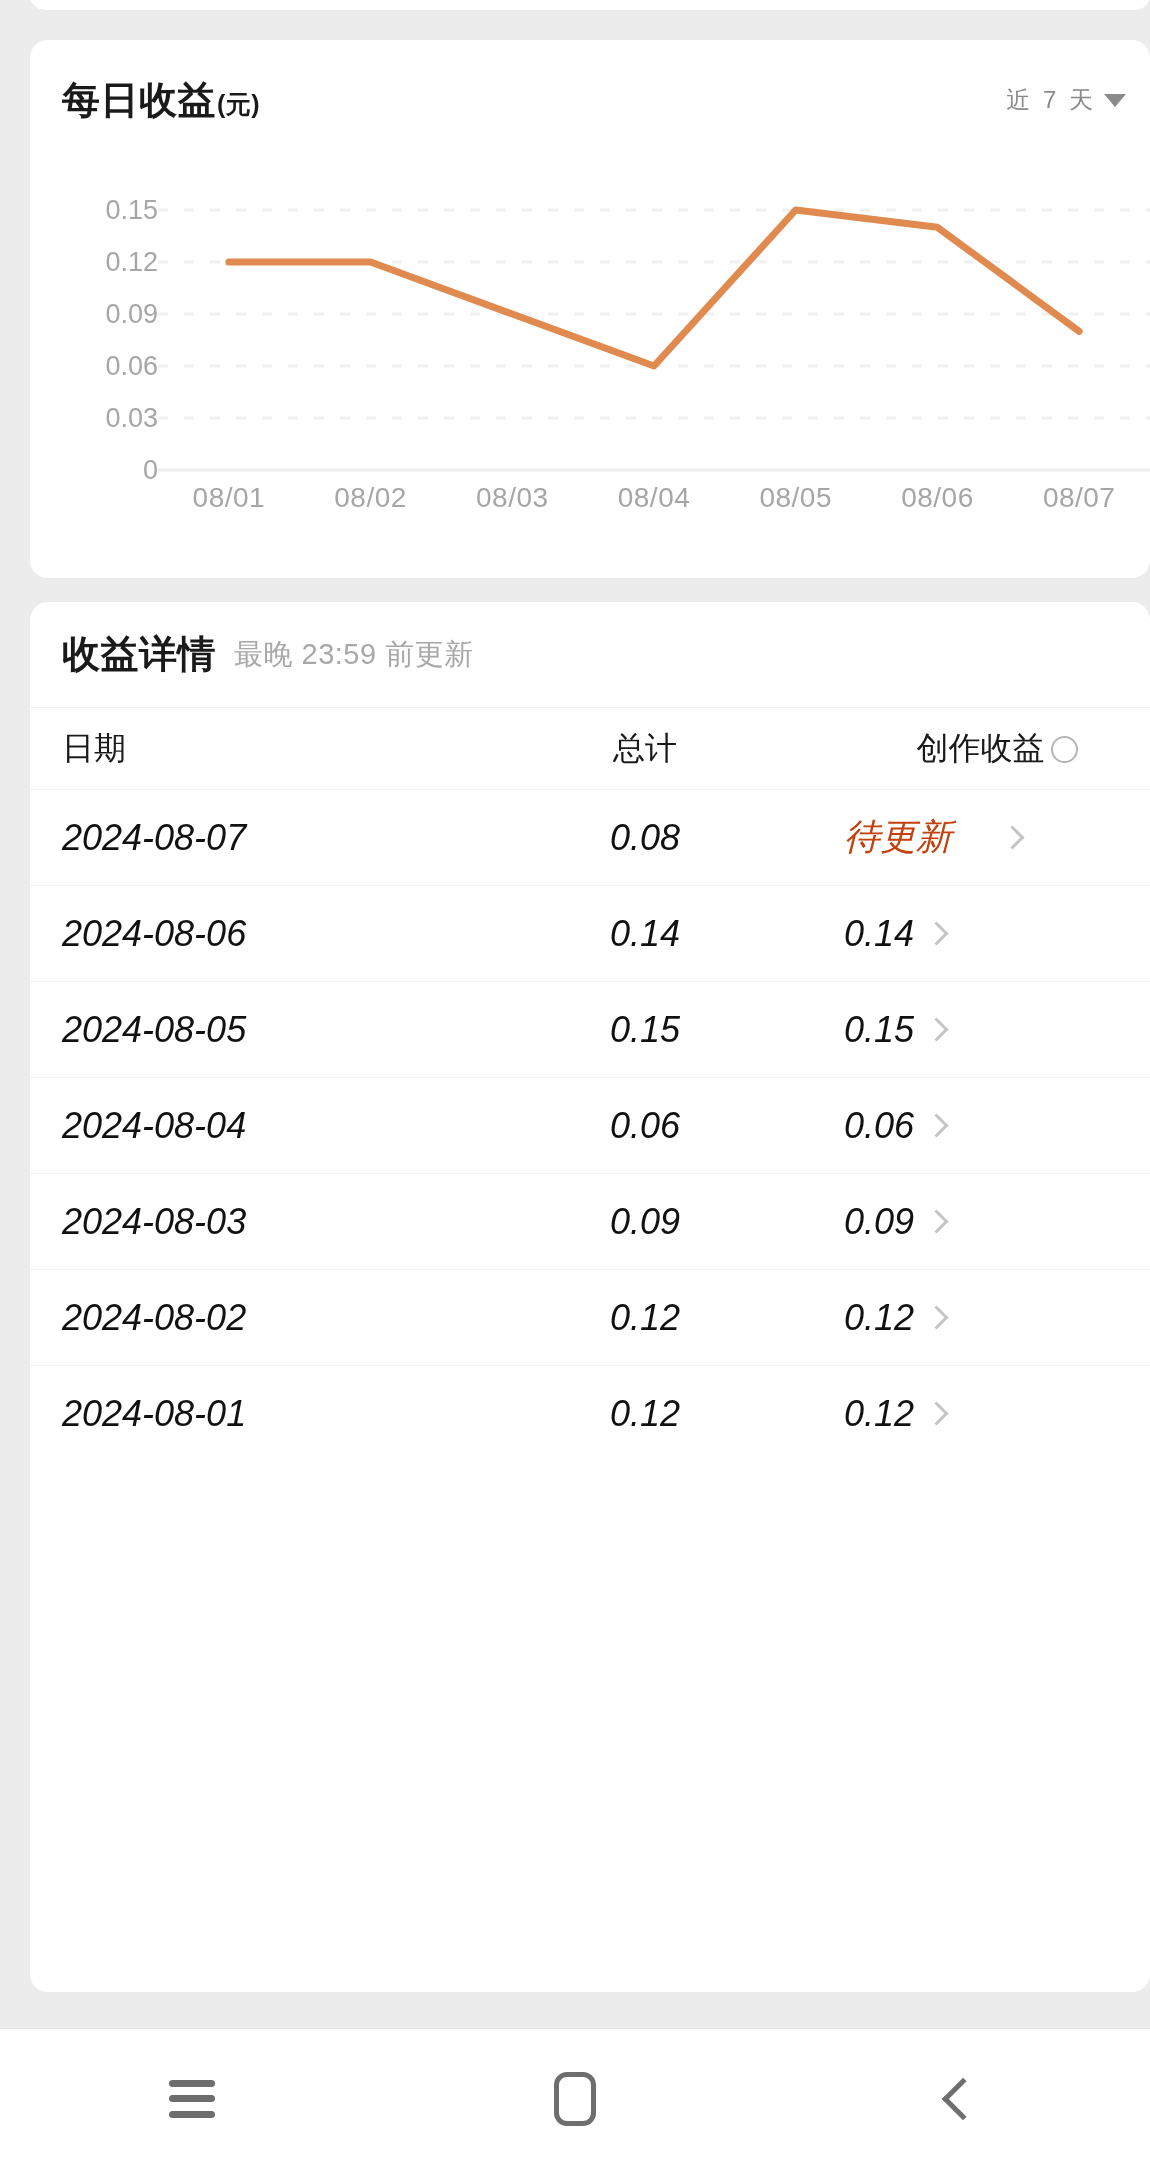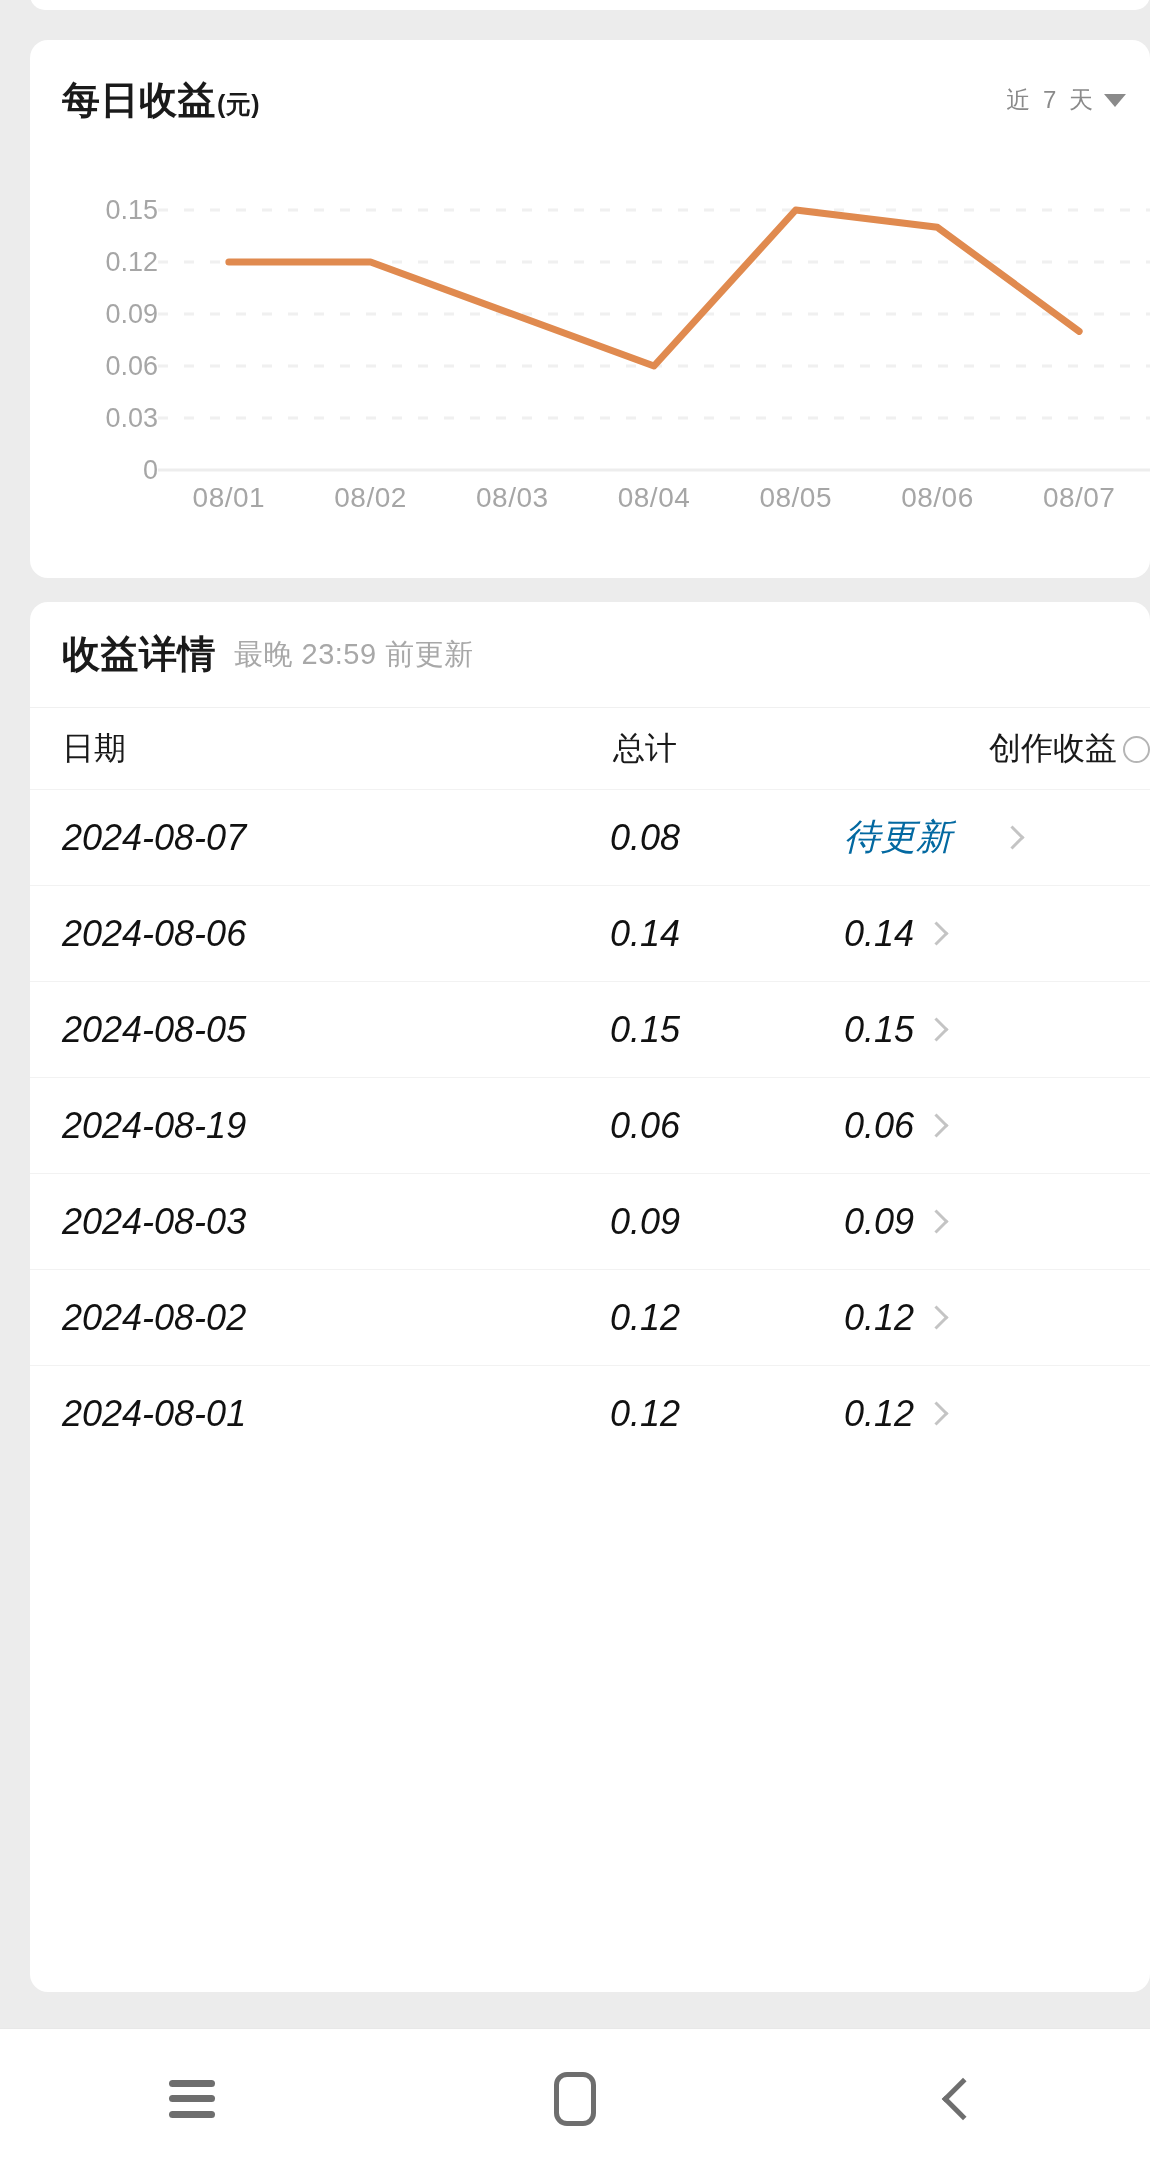--- a/index.html
+++ b/index.html
@@ -77,38 +77,38 @@
 
   table.earnings { width: 100%; border-collapse: collapse; table-layout: fixed; }
   table.earnings th, table.earnings td { padding: 0; }
   .th-row th {
     height: 82px; vertical-align: middle;
     font-size: 32px; font-weight: normal; color: #1a1a1a;
     border-top: 1px solid #f0f0f0;
   }
   .c-date  { width: 440px; text-align: left;  padding-left: 32px !important; }
   .c-total { width: 350px; text-align: center; }
-  .c-create{ width: 330px; text-align: right; padding-left: 24px !important; }
+  .c-create{ width: 330px; text-align: center; padding-left: 24px !important; }
 
   .th-create { position: relative; }
   .info-icon {
     display: inline-block; width: 27px; height: 27px;
     border: 2px solid #b5b5b5; border-radius: 50%;
     position: relative; top: 4px; margin-left: 6px;
   }
 
   .data-row td {
     height: 95px; vertical-align: middle;
     font-size: 36px; color: #111111;
     border-top: 1px solid #f2f2f2;
     font-style: italic;
   }
   .data-row:first-child td { border-top: 1px solid #f2f2f2; }
   .cell-create { color: #111111; display: flex; align-items: center; height: 95px; }
-  .cell-create.pending { color: #0369a1; gap: 38px; }
+  .cell-create.pending { color: #c2410c; gap: 38px; }
   .chev {
     display: inline-block; margin-left: 14px;
     width: 17px; height: 17px;
     border-top: 3px solid #c4c4c4; border-right: 3px solid #c4c4c4;
     transform: rotate(45deg); flex: 0 0 auto;
   }
 
   
   .navbar {
     position: absolute; left: 0; bottom: 0; width: 1150px; height: 140px;
@@ -218,21 +218,21 @@
             <td class="c-date">2024-08-05</td>
             <td class="c-total">0.15</td>
             <td class="c-create">
               <div class="cell-create">
                 <span>0.15</span>
                 <span class="chev"></span>
               </div>
             </td>
           </tr>
           <tr class="data-row">
-            <td class="c-date">2024-08-19</td>
+            <td class="c-date">2024-08-04</td>
             <td class="c-total">0.06</td>
             <td class="c-create">
               <div class="cell-create">
                 <span>0.06</span>
                 <span class="chev"></span>
               </div>
             </td>
           </tr>
           <tr class="data-row">
             <td class="c-date">2024-08-03</td>

